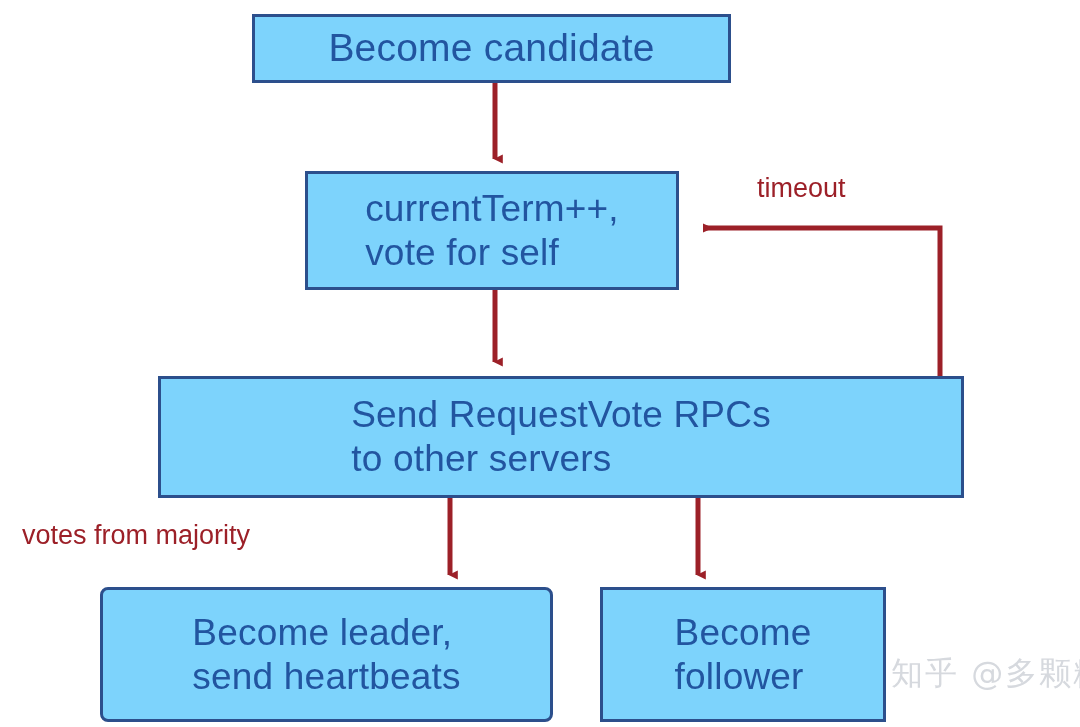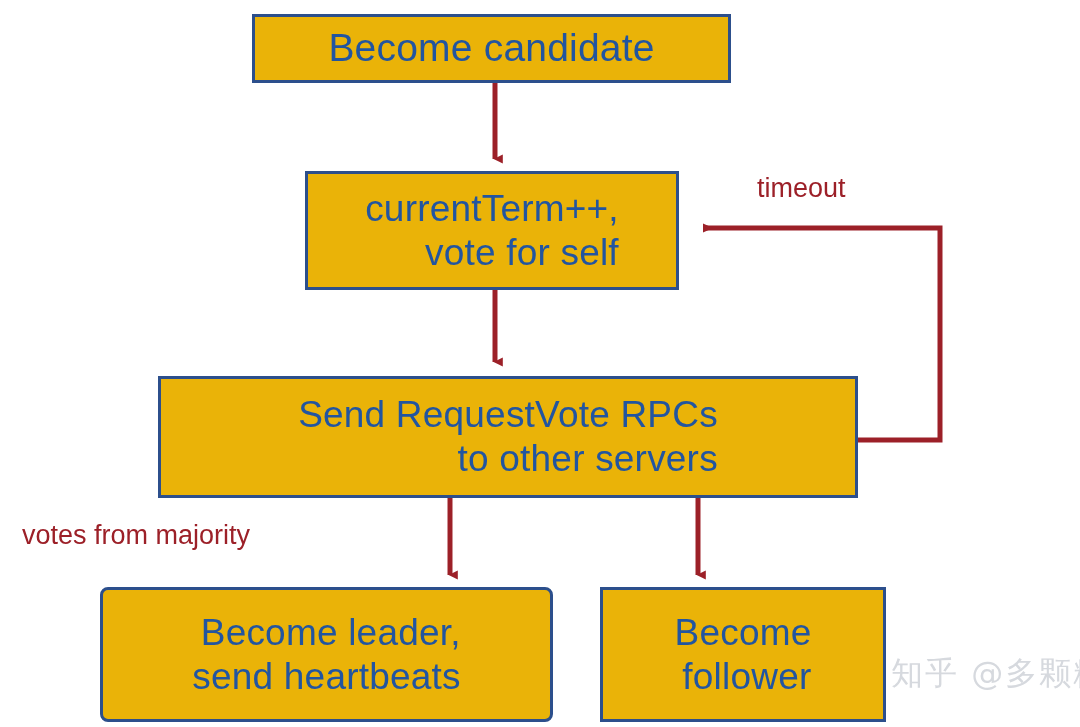--- a/index.html
+++ b/index.html
@@ -24,42 +24,42 @@
   svg.edges {
     position: absolute;
     left: 0; top: 0;
     width: 1080px;
     height: 727px;
     pointer-events: none;
   }
   .node {
     position: absolute;
     box-sizing: border-box;
-    background: #eab308;
+    background: #7dd3fc;
     border: 3px solid #2c4f8c;
     color: #2255a0;
     display: flex;
     align-items: center;
     justify-content: center;
-    text-align: right;
+    text-align: left;
     line-height: 1.18;
     letter-spacing: 0.2px;
     white-space: pre-line;
     font-weight: 400;
   }
   #node-become-candidate {
     left: 252px; top: 14px; width: 479px; height: 69px;
     font-size: 39px;
   }
   #node-current-term {
     left: 305px; top: 171px; width: 374px; height: 119px;
     font-size: 37px;
   }
   #node-send-requestvote {
-    left: 158px; top: 376px; width: 700px; height: 122px;
+    left: 158px; top: 376px; width: 806px; height: 122px;
     font-size: 37px;
   }
   #node-become-leader {
     left: 100px; top: 587px; width: 453px; height: 135px;
     font-size: 37px;
     border-radius: 8px;
   }
   #node-become-follower {
     left: 600px; top: 587px; width: 286px; height: 135px;
     font-size: 37px;

